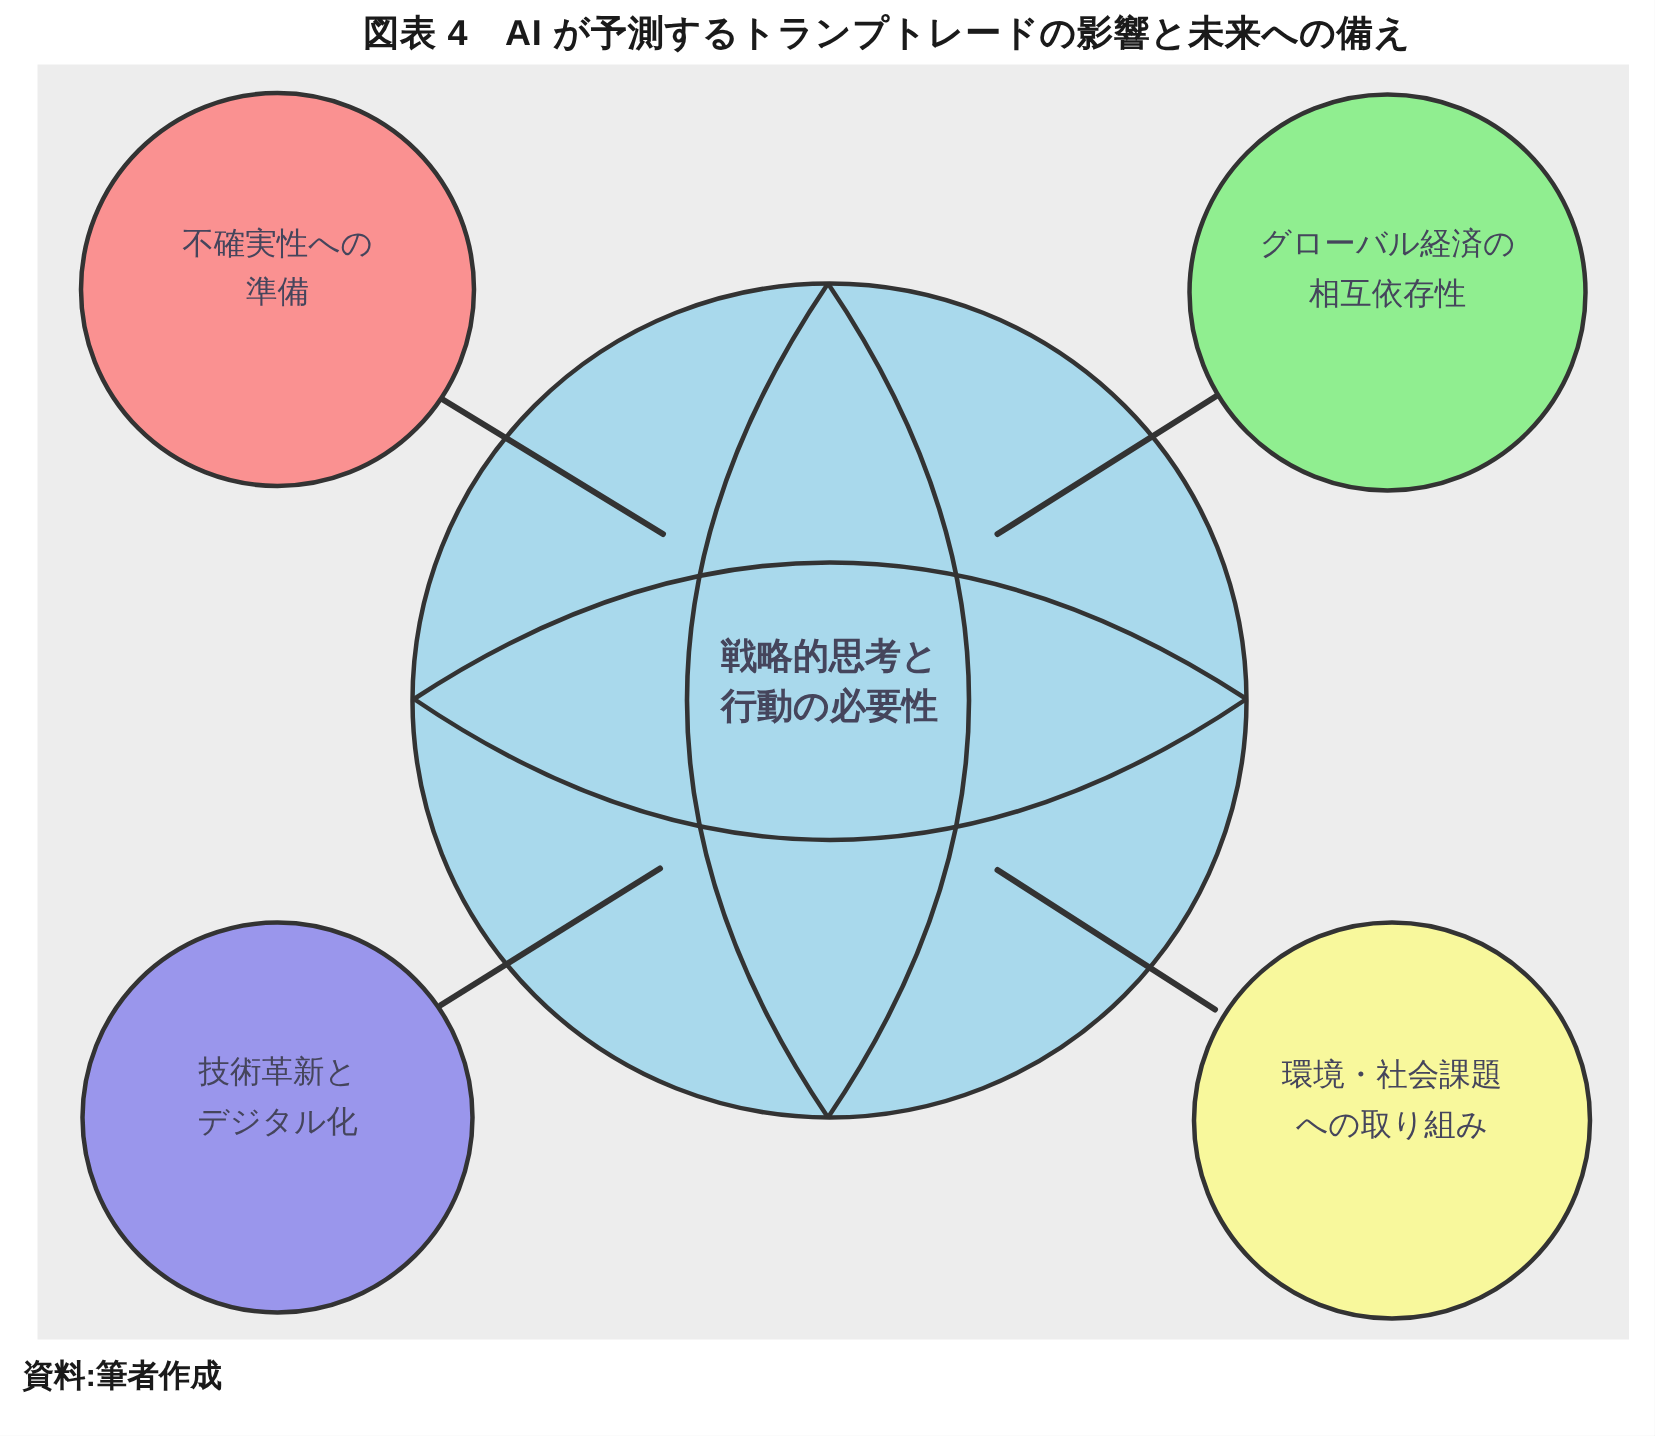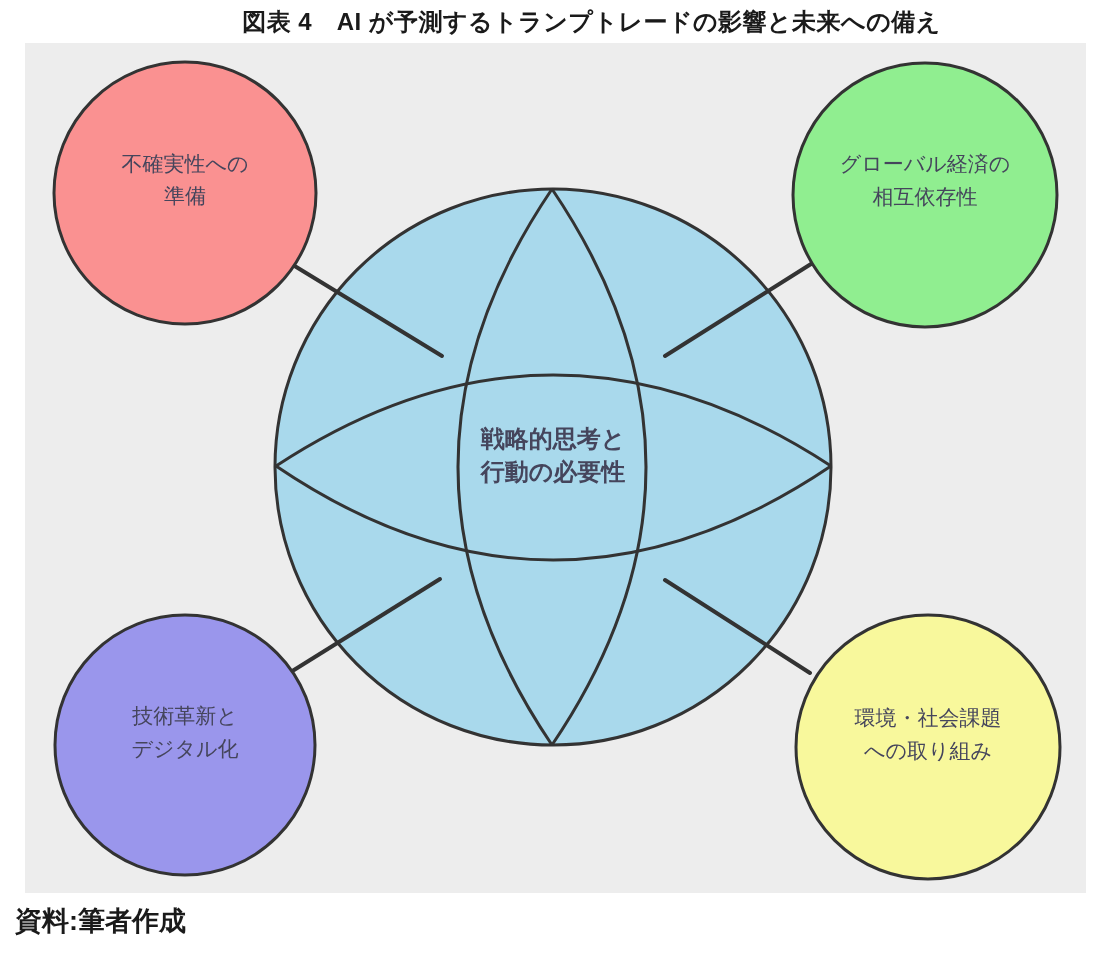--- a/index.html
+++ b/index.html
@@ -34,21 +34,21 @@
   }
   .diagram-panel svg {
     display: block;
     width: 1061px;
     height: 850px;
   }
   .source-caption {
     position: absolute;
     left: 15px;
     top: 903px;
-    font-size: 27px;
+    font-size: 21px;
     font-weight: bold;
     color: #1a1a1a;
   }
   .node-label {
     font-size: 21px;
     font-weight: normal;
   }
   .center-label {
     font-size: 24px;
     font-weight: bold;

